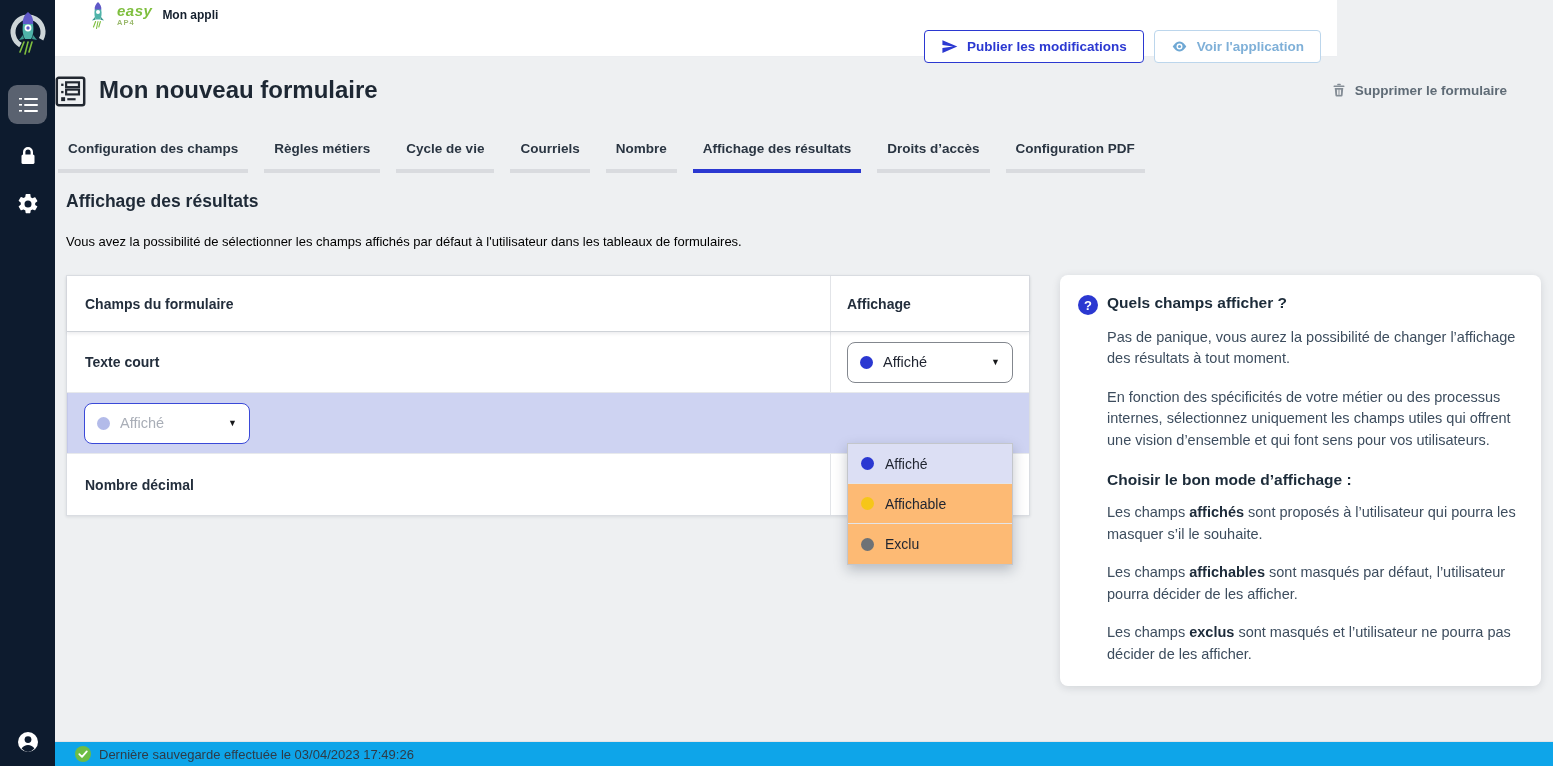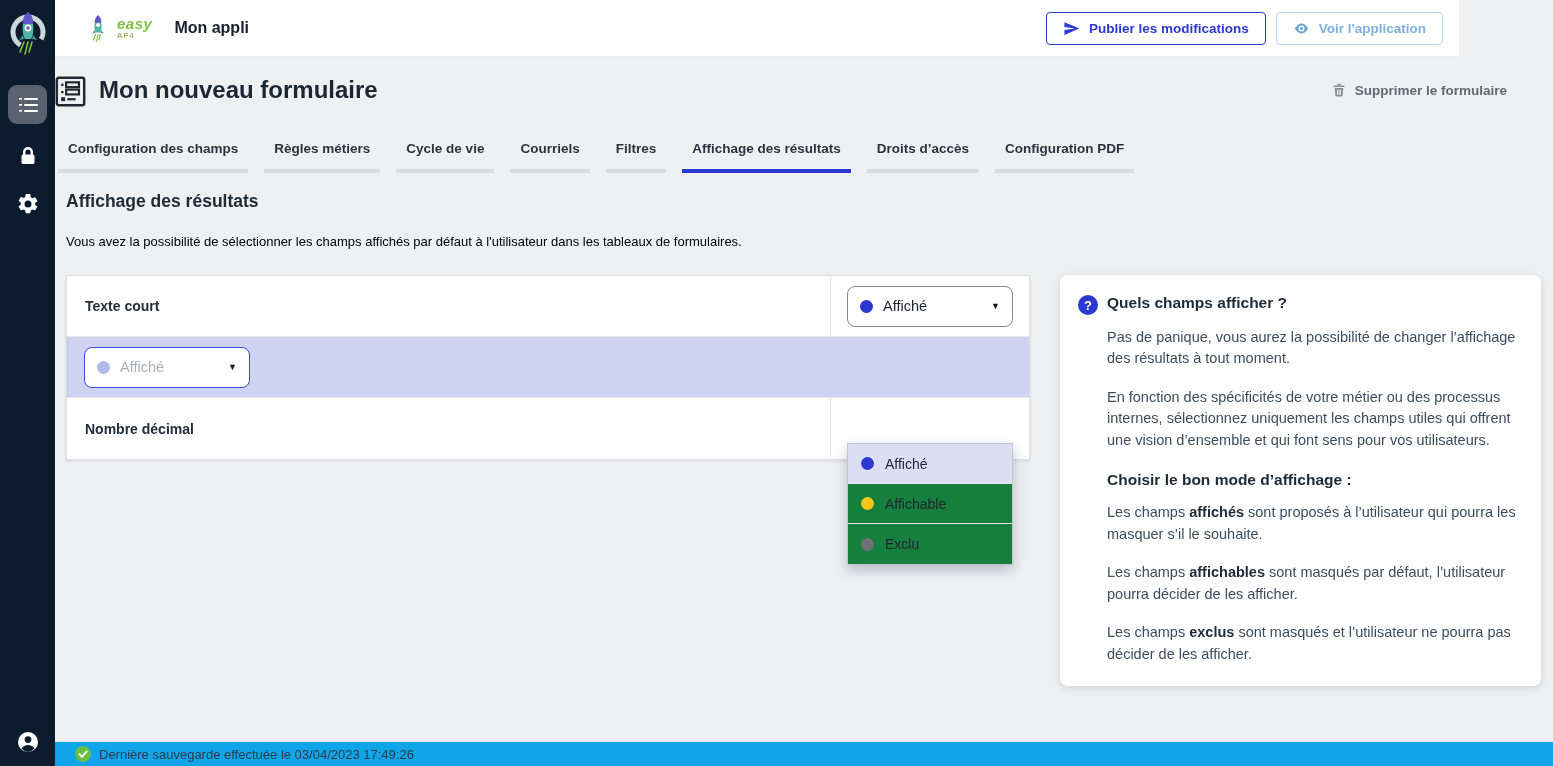--- a/index.html
+++ b/index.html
@@ -8,28 +8,28 @@
 
   
   .sidebar { position:absolute; left:0; top:0; width:55px; height:766px; background:#0d1b2e; z-index:30; }
   .side-logo { position:absolute; left:7px; top:8px; width:42px; height:50px; }
   .nav-item { position:absolute; left:8px; width:39px; height:39px; border-radius:9px;
     display:flex; align-items:center; justify-content:center; cursor:pointer; }
   .nav-item.active { background:#5a6270; }
   .nav-item svg { width:24px; height:24px; }
 
   
-  .topbar { position:absolute; left:55px; top:0; width:1404px; height:57px; background:#ffffff;
-    display:flex; align-items:center; border-bottom:1px solid #eceef1; z-index:20; }
+  .topbar { position:absolute; left:55px; top:0; width:1282px; height:57px; background:#ffffff;
+    display:flex; align-items:flex-start; border-bottom:1px solid #eceef1; z-index:20;flex-direction:column; }
   .brand { display:flex; align-items:center; margin-left:30px; gap:6px; }
   .brand-rocket { width:26px; height:30px; }
   .brand-text { display:flex; flex-direction:column; line-height:1; margin-right:4px; }
   .brand-easy { font-size:15px; font-weight:700; font-style:italic; color:#7fbf3f; letter-spacing:.5px; }
   .brand-ap4 { font-size:7.5px; font-weight:700; color:#9ab96c; letter-spacing:1px; margin-top:1px; }
-  .app-name { font-size:16px; font-weight:700; color:#15202e;margin-left:12px; }
+  .app-name { font-size:12px; font-weight:700; color:#15202e; }
   .topbar-actions { margin-left:auto; margin-right:16px; display:flex; gap:10px; }
   .btn { display:flex; align-items:center; gap:9px; height:33px; padding:0 16px;
     border-radius:4px; background:#fff; font-size:13.5px; font-weight:700; cursor:pointer; }
   .btn-publish { border:1px solid #2b38d1; color:#2b38d1; }
   .btn-view { border:1px solid #bcd6ec; color:#7fb0d8; }
   .btn svg { width:17px; height:17px; }
 
   
   .page-head { position:absolute; left:39px; top:57px; width:1498px; height:66px; }
   .form-icon { position:absolute; left:14px; top:17px; width:35px; height:35px; }
@@ -67,21 +67,21 @@
   .select .dot { width:13px; height:13px; border-radius:50%; flex:none; }
   .select .sel-label { flex:1; font-size:14.5px; color:#1f2430; }
   .select .caret { font-size:9px; color:#17181a; }
   .select.focused { border:1.5px solid #3a49d8; }
   .select.focused .sel-label { color:#a9aeb7; }
 
   
   .menu { position:absolute; left:847px; top:443px; width:166px; background:#fff;
     border:1px solid #c3c6cb; box-shadow:0 5px 12px rgba(20,30,50,.25); z-index:15; }
   .menu-item { height:40px; display:flex; align-items:center; gap:11px; padding:0 13px;
-    font-size:14px; color:#1f2430; border-bottom:1px solid #e3e5e9; cursor:pointer; background:#15803d; }
+    font-size:14px; color:#1f2430; border-bottom:1px solid #e3e5e9; cursor:pointer; background:#fdba74; }
   .menu-item:last-child { border-bottom:none; }
   .menu-item.selected { background:#dcdff4; }
   .menu-item .dot { width:13px; height:13px; border-radius:50%; flex:none; }
 
   
   .help { position:absolute; left:1060px; top:275px; width:481px; height:411px; background:#fff;
     border-radius:8px; box-shadow:0 2px 8px rgba(20,30,50,.13); padding:19px 22px 0 18px; }
   .help-title-row { display:flex; align-items:flex-start; gap:9px; }
   .q-icon { width:20px; height:20px; border-radius:50%; background:#2b38d1; color:#fff;
     font-size:13px; font-weight:700; display:flex; align-items:center; justify-content:center; flex:none; margin-top:1px; }
@@ -220,30 +220,34 @@
     </svg>
     <span>Supprimer le formulaire</span>
   </div>
 </div>
 
 <nav class="tabs">
   <div class="tab">Configuration des champs</div>
   <div class="tab">Règles métiers</div>
   <div class="tab">Cycle de vie</div>
   <div class="tab">Courriels</div>
-  <div class="tab">Filtres</div>
+  <div class="tab">Nombre</div>
   <div class="tab active">Affichage des résultats</div>
   <div class="tab">Droits d’accès</div>
   <div class="tab">Configuration PDF</div>
 </nav>
 
 <h2 class="section-heading">Affichage des résultats</h2>
 <p class="section-desc">Vous avez la possibilité de sélectionner les champs affichés par défaut à l'utilisateur dans les tableaux de formulaires.</p>
 
 <div class="table">
+  <div class="t-row t-head">
+    <div class="cell-field">Champs du formulaire</div>
+    <div class="cell-display">Affichage</div>
+  </div>
 
   <div class="t-row t-body-row">
     <div class="cell-field">Texte court</div>
     <div class="cell-display">
       <div class="select">
         <span class="dot" style="background-color: rgb(43, 56, 209);"></span>
         <span class="sel-label">Affiché</span>
         <span class="caret">▼</span>
       </div>
     </div>

